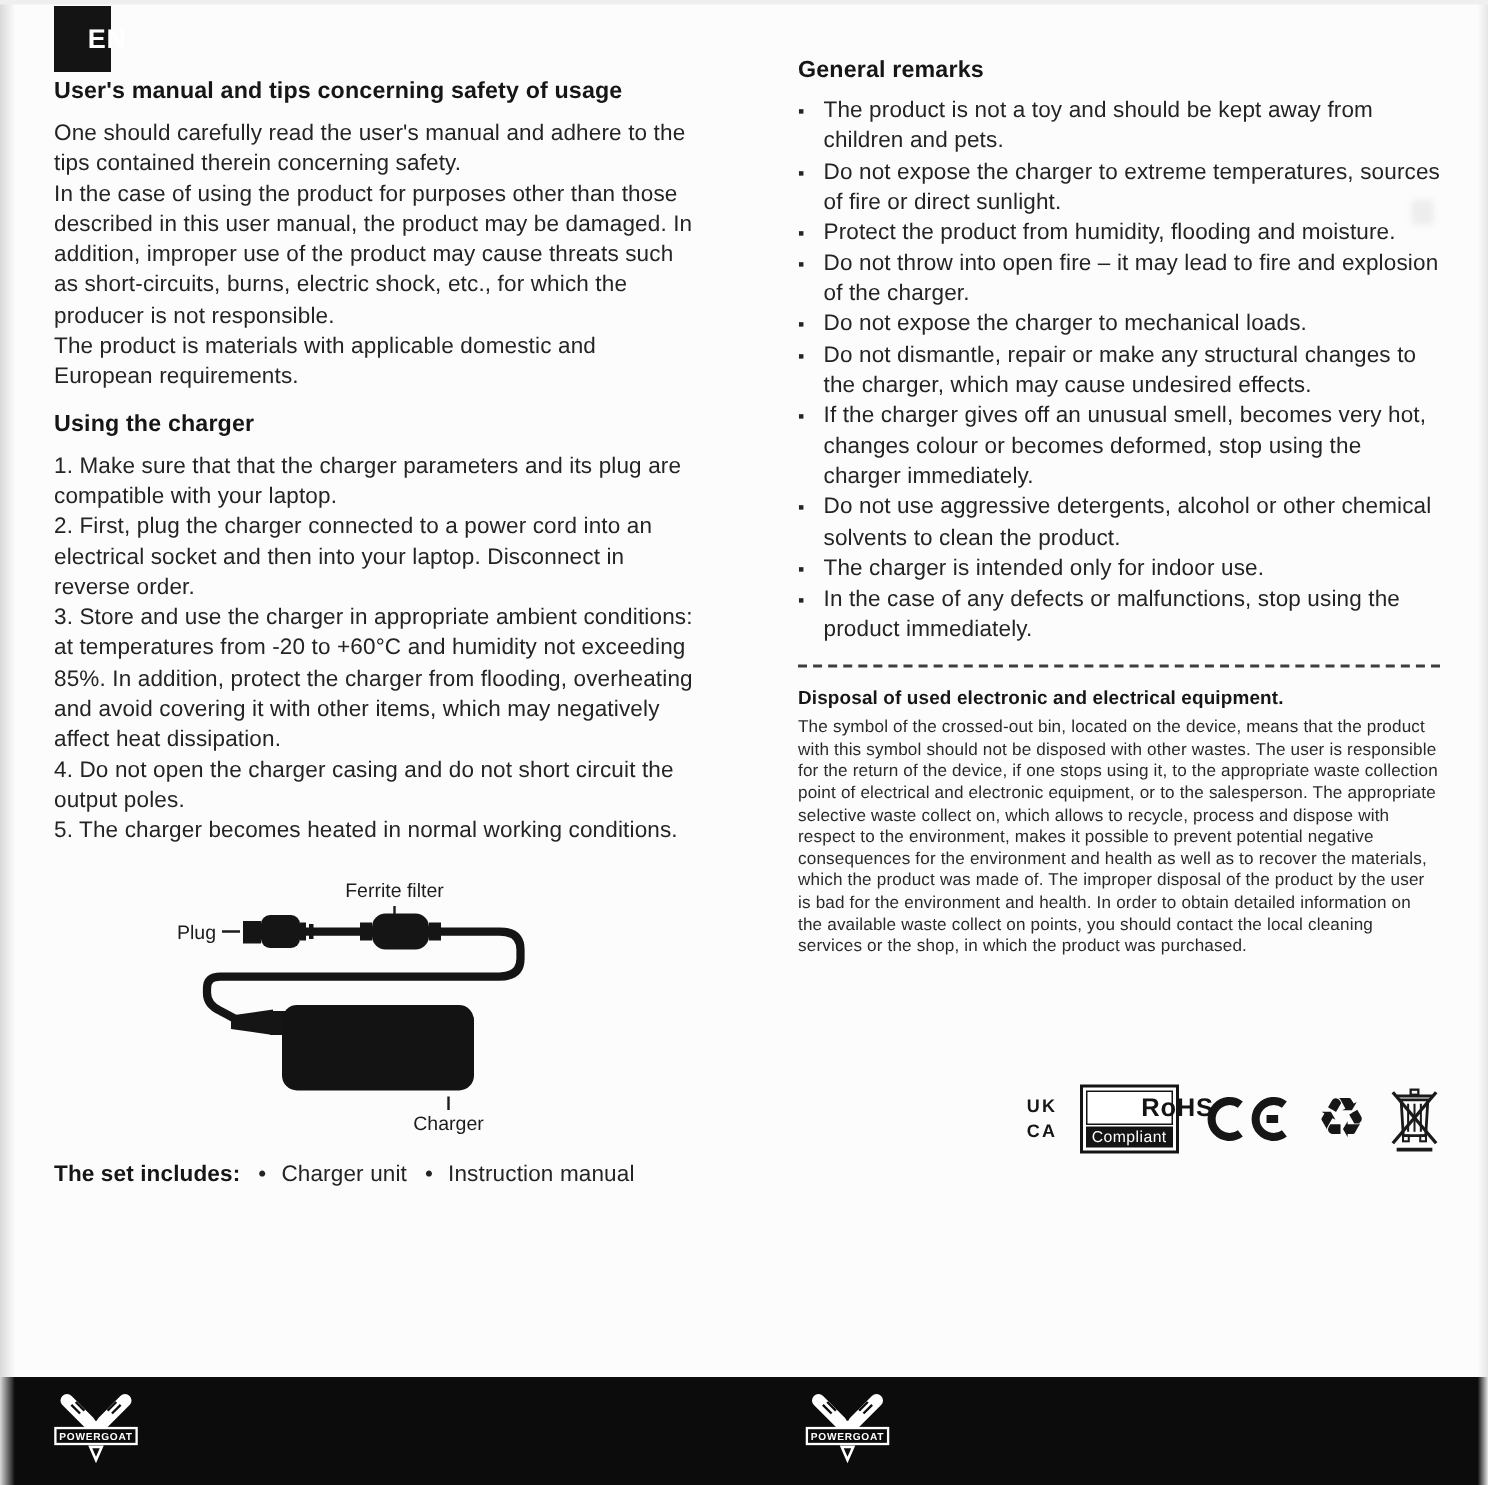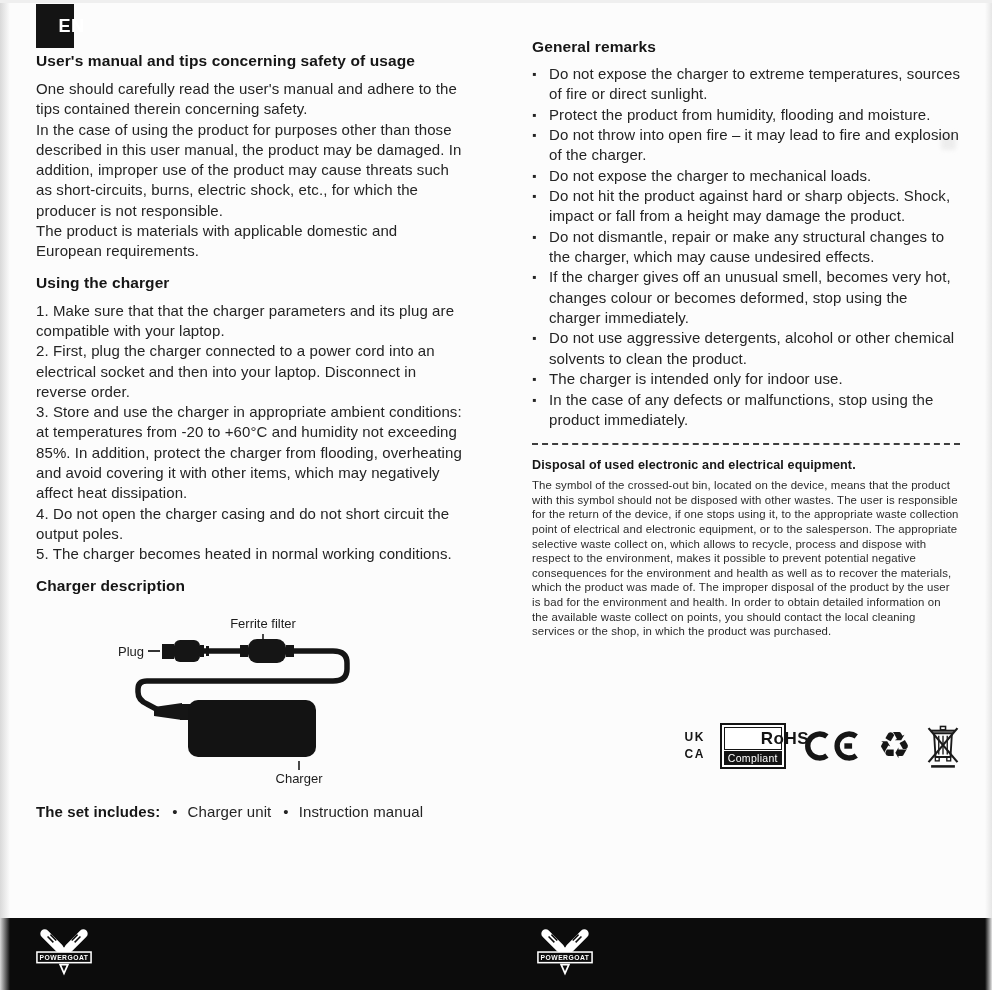--- a/index.html
+++ b/index.html
@@ -99,21 +99,20 @@
   <h2 class="sec mt-sec gap-after-title">Using the charger</h2>
 
   <div class="body-text">
     <div>1. Make sure that that the charger parameters and its plug are compatible with your laptop.</div>
     <div>2. First, plug the charger connected to a power cord into an electrical socket and then into your laptop. Disconnect in reverse order.</div>
     <div>3. Store and use the charger in appropriate ambient conditions: at temperatures from -20 to +60°C and humidity not exceeding 85%. In addition, protect the charger from flooding, overheating and avoid covering it with other items, which may negatively affect heat dissipation.</div>
     <div>4. Do not open the charger casing and do not short circuit the output poles.</div>
     <div>5. The charger becomes heated in normal working conditions.</div>
   </div>
 
-  <h2 class="sec mt-sec">Charger description</h2>
 
   <svg class="diagram" width="312" height="190" viewBox="0 0 312 190">
 
     <text x="189" y="29" font-size="13" text-anchor="middle">Ferrite filter</text>
     <line x1="189" y1="35" x2="189" y2="46" stroke="#1c1c1c" stroke-width="1.6"></line>
 
     <text x="70" y="57" font-size="13" text-anchor="end">Plug</text>
     <line x1="74" y1="52" x2="86" y2="52" stroke="#1c1c1c" stroke-width="1.8"></line>
 
     <path d="M130,52 H259 Q273,52 273,64 V70 Q273,82 259,82 H73 Q64,82 64,90 V93 Q64,101 73,105 L86,112" fill="none" stroke="#151515" stroke-width="5.5" stroke-linecap="round"></path>
@@ -140,25 +139,25 @@
     <span class="ttl">The set includes:</span><span class="inc-item">Charger unit</span><span class="inc-item">Instruction manual</span>
   </div>
 
 </div>
 
 <div class="col col-right">
 
   <h2 class="sec">General remarks</h2>
 
   <ul class="remarks">
+    <li>The product is not a toy and should be kept away from children and pets.</li>
     <li>Do not expose the charger to extreme temperatures, sources of fire or direct sunlight.</li>
     <li>Protect the product from humidity, flooding and moisture.</li>
     <li>Do not throw into open fire – it may lead to fire and explosion of the charger.</li>
     <li>Do not expose the charger to mechanical loads.</li>
-    <li>Do not hit the product against hard or sharp objects. Shock, impact or fall from a height may damage the product.</li>
     <li>Do not dismantle, repair or make any structural changes to the charger, which may cause undesired effects.</li>
     <li>If the charger gives off an unusual smell, becomes very hot, changes colour or becomes deformed, stop using the charger immediately.</li>
     <li>Do not use aggressive detergents, alcohol or other chemical solvents to clean the product.</li>
     <li>The charger is intended only for indoor use.</li>
     <li>In the case of any defects or malfunctions, stop using the product immediately.</li>
   </ul>
 
   <div class="divider"></div>
 
   <div class="disposal-title">Disposal of used electronic and electrical equipment.</div>

